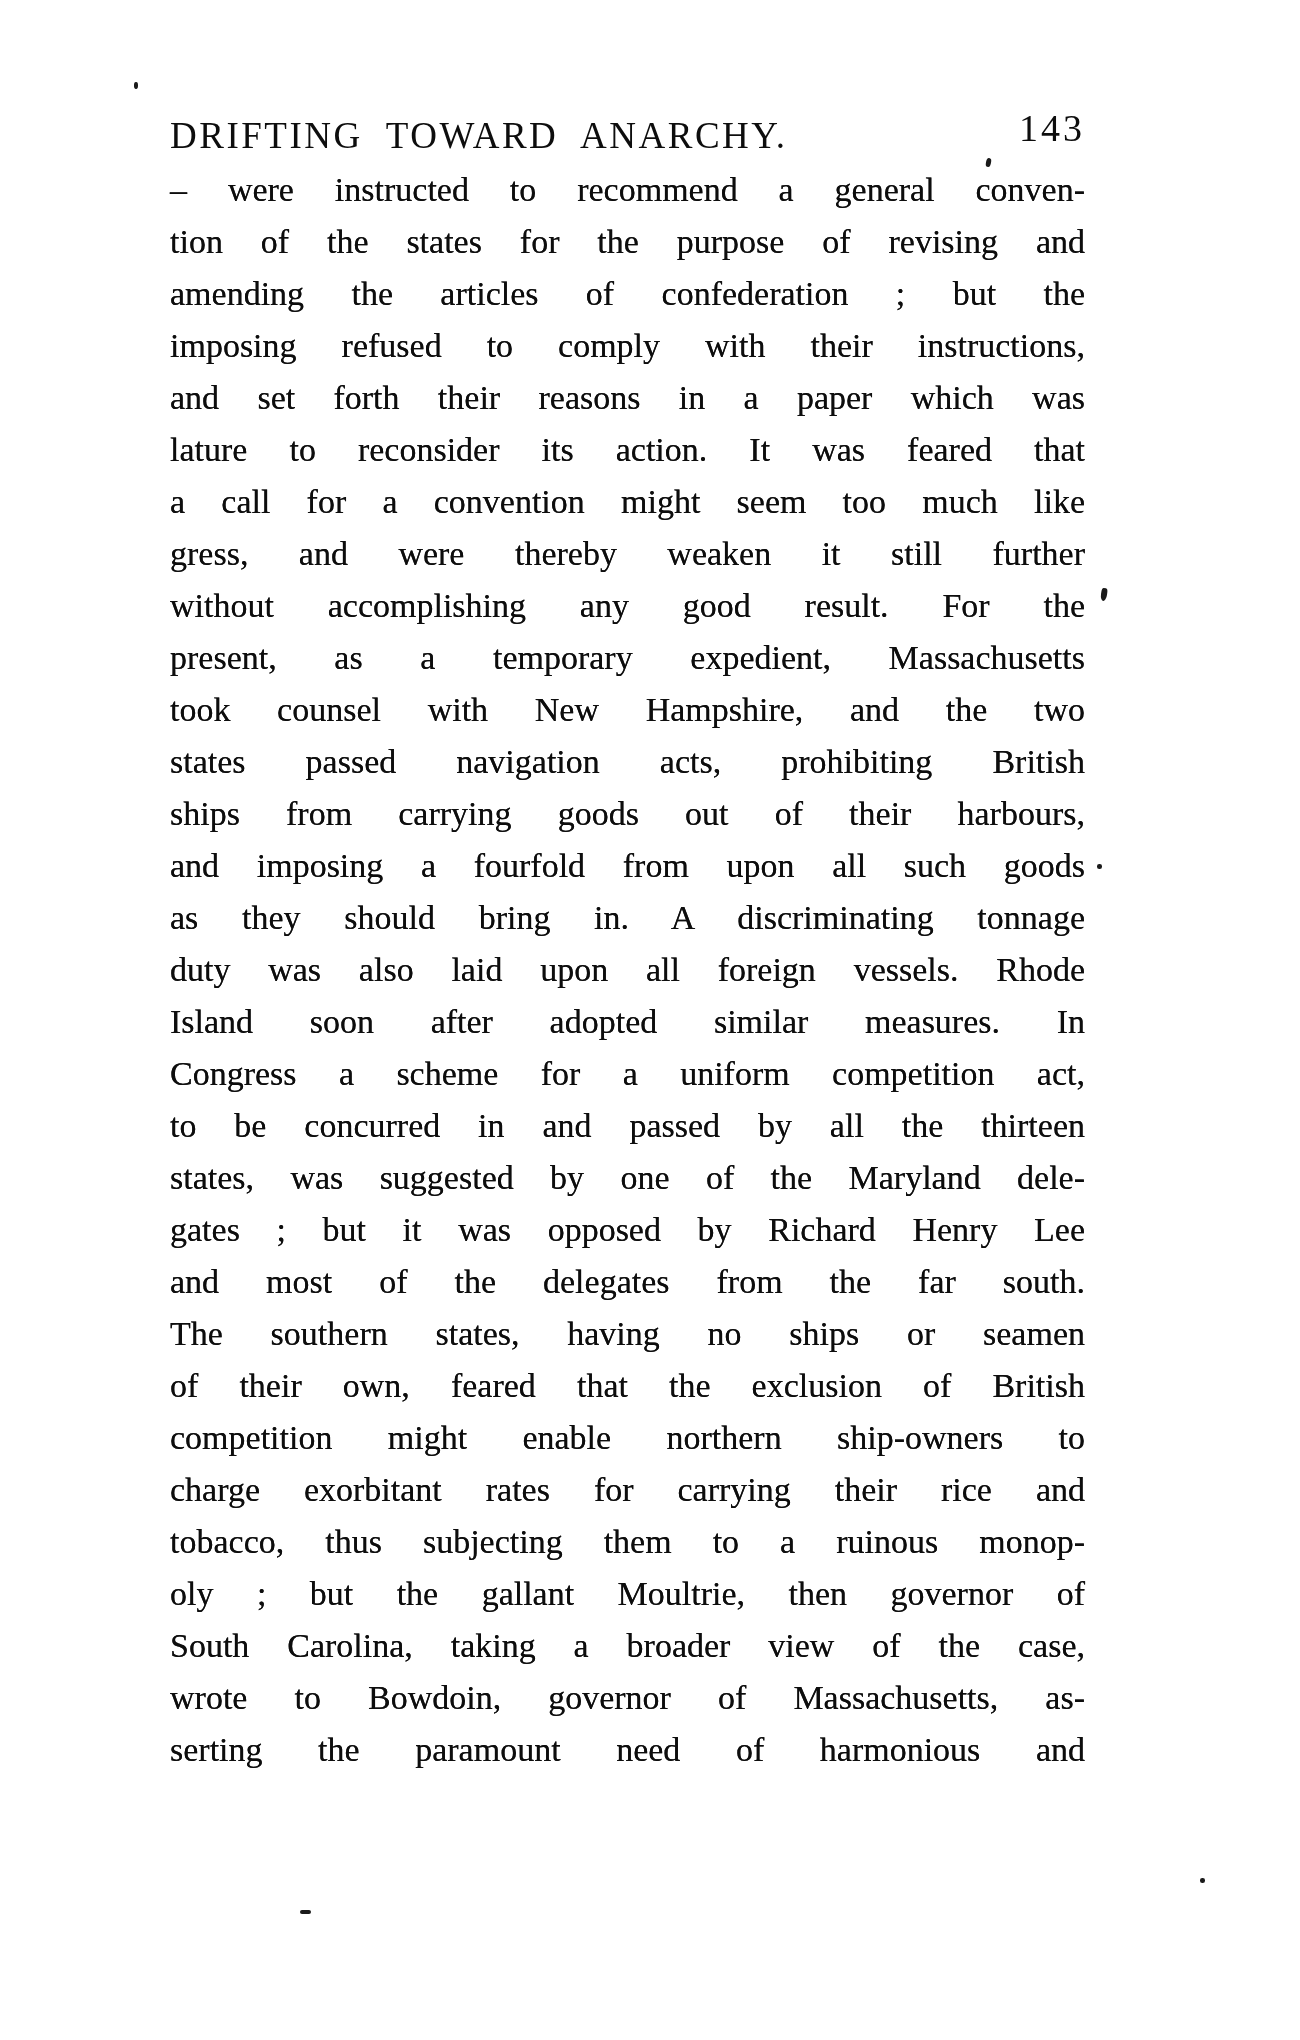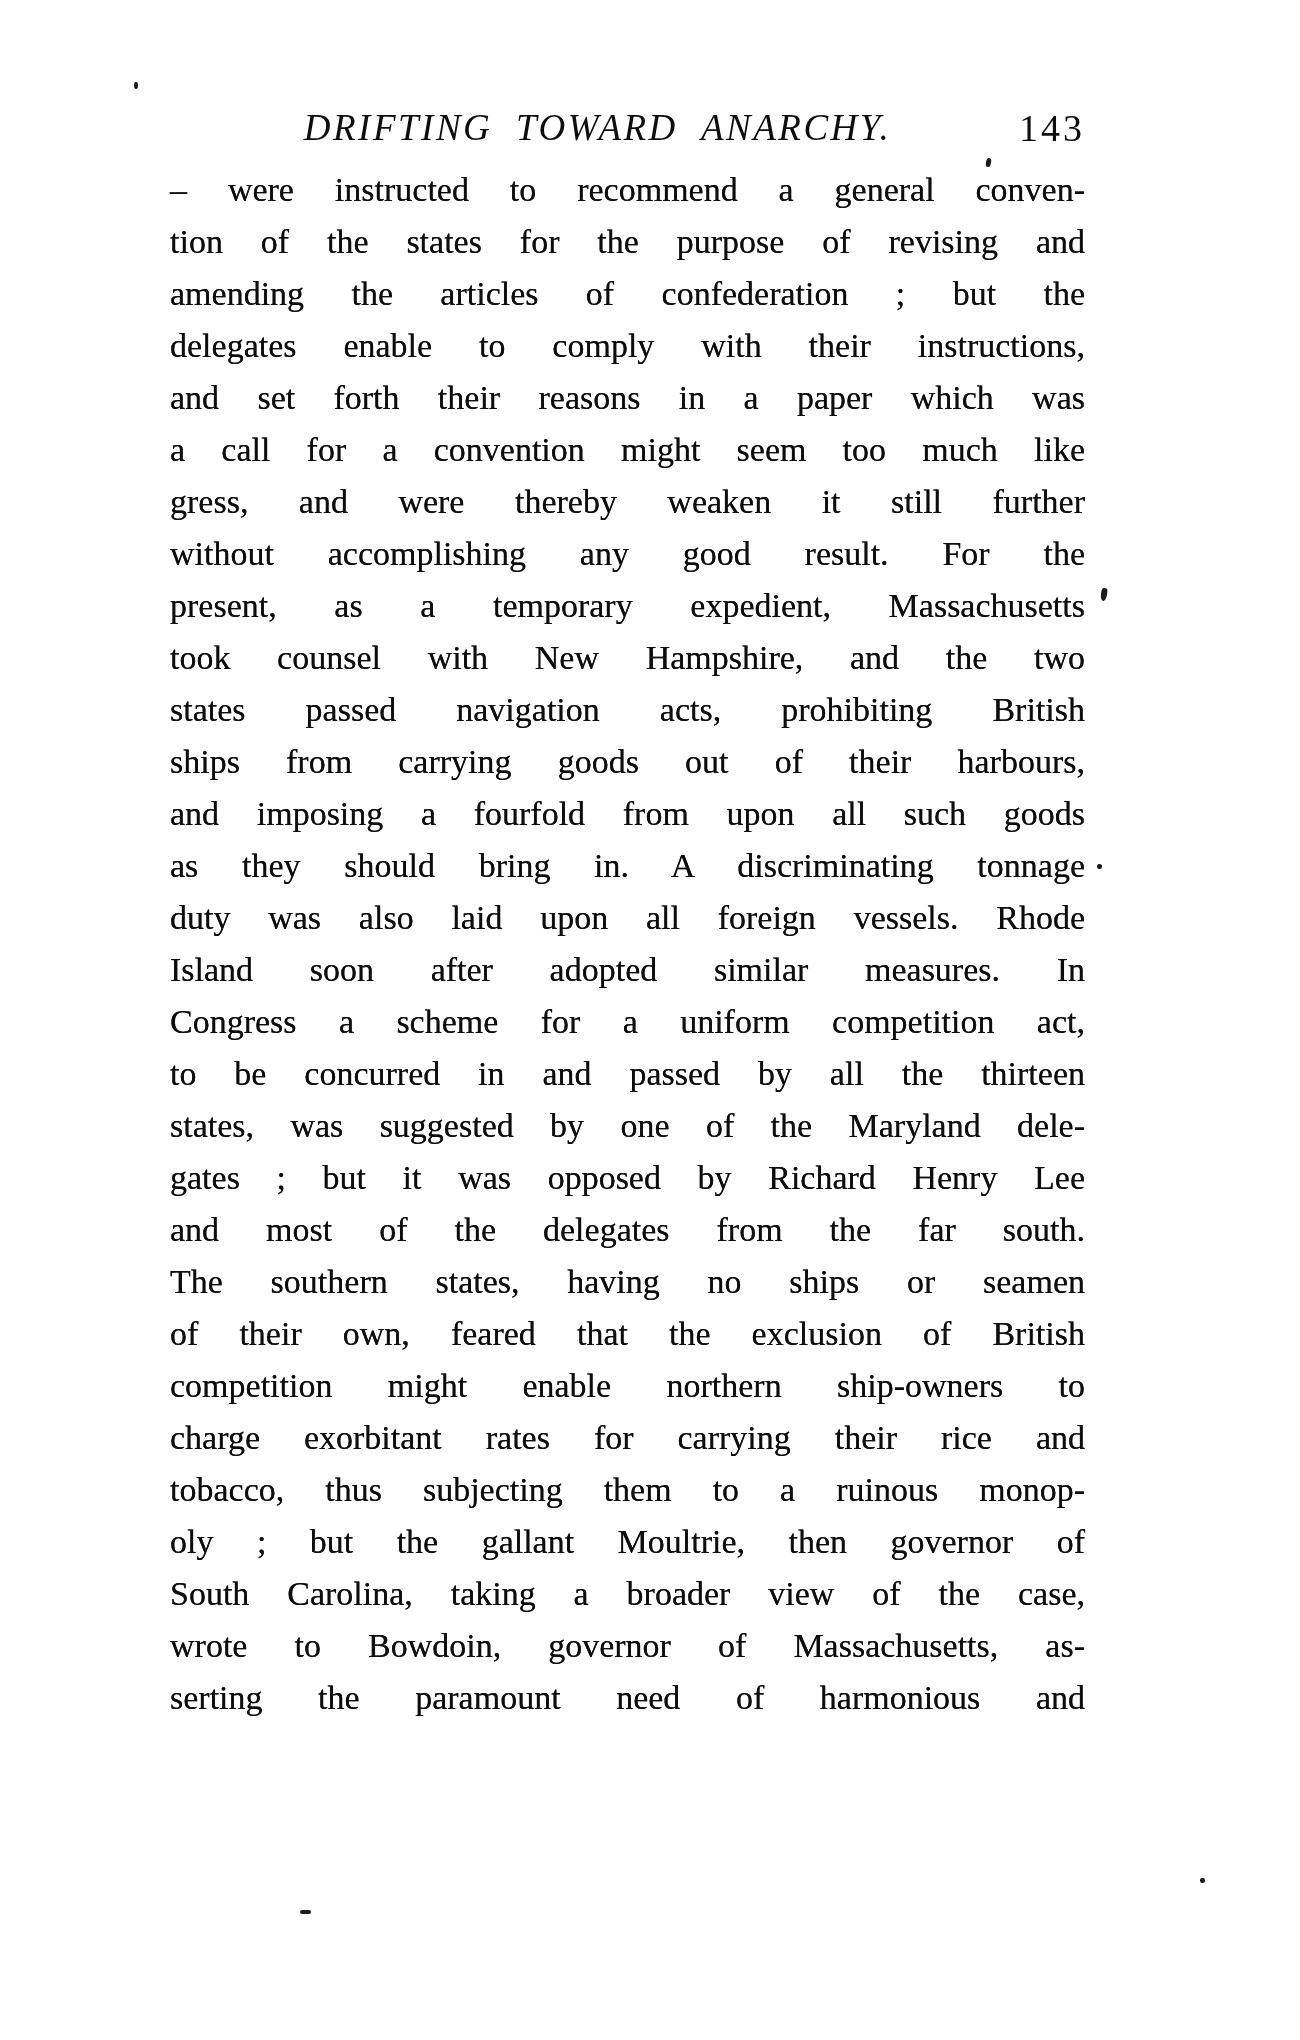--- a/index.html
+++ b/index.html
@@ -6,22 +6,22 @@
   .page {
     position:relative; width:1300px; height:2040px;
     background:var(--paper,#ffffff); color:var(--ink,#0d0d0d);
     font-family:"Liberation Serif","DejaVu Serif",serif;
     overflow:hidden;
   }
   .runhead {
     position:absolute; left:170px; top:106px; width:915px; height:46px;
   }
   .rh-title {
-    position:absolute; left:0; right:60px; top:0; text-align:center;
-    font-style:italic; font-size:37px; letter-spacing:2.5px; word-spacing:12px;
+    position:absolute; left:0; right:60px; top:8px; text-align:left;
+    font-size:37px; letter-spacing:2.5px; word-spacing:12px;
     white-space:nowrap;
   }
   .rh-folio {
     position:absolute; right:0; top:0; font-size:38px; letter-spacing:3px;
   }
   .bodytext {
     position:absolute; left:170px; top:164px; width:915px;
   }
   .line {
     font-size:34px; line-height:52px; height:52px;
@@ -48,25 +48,26 @@
   </div>
 
   <div class="bodytext">
 
       <div class="line">– were instructed to recommend a general conven-</div>
 
       <div class="line">tion of the states for the purpose of revising and</div>
 
       <div class="line">amending the articles of confederation ; but the</div>
 
-      <div class="line">delegates enable to comply with their instructions,</div>
+      <div class="line">imposing refused to comply with their instructions,</div>
 
       <div class="line">and set forth their reasons in a paper which was</div>
 
 
+      <div class="line">lature to reconsider its action.  It was feared that</div>
 
       <div class="line">a call for a convention might seem too much like</div>
 
 
       <div class="line">gress, and were thereby weaken it still further</div>
 
       <div class="line">without accomplishing any good result.  For the</div>
 
       <div class="line">present, as a temporary expedient, Massachusetts</div>
 

